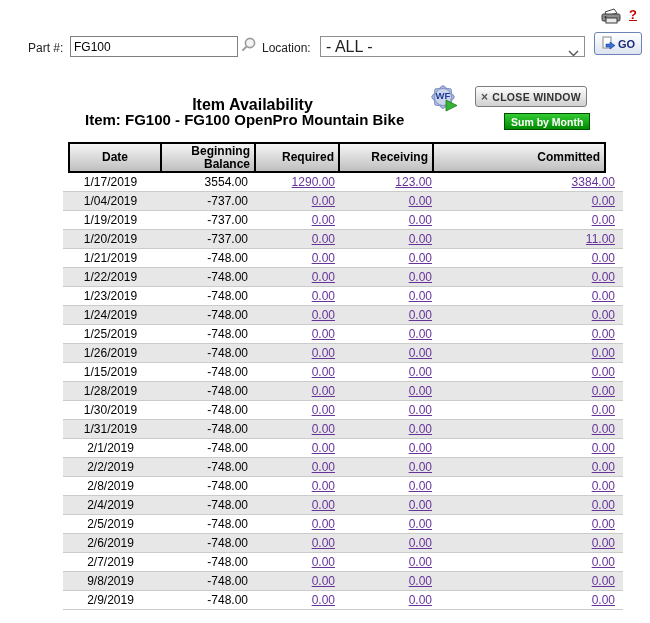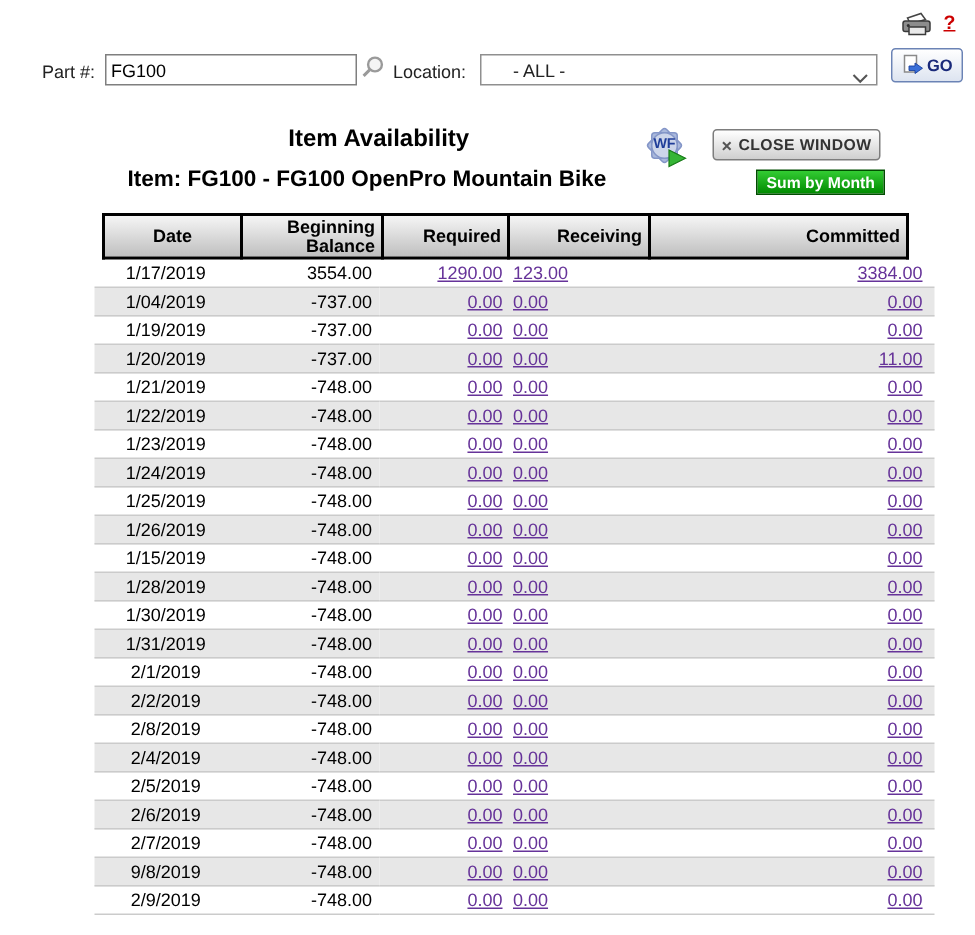--- a/index.html
+++ b/index.html
@@ -18,32 +18,32 @@
 
   .part-label { position:absolute; left:28px; top:41px; font-size:12px; color:#222; }
   .part-input { position:absolute; left:70px; top:36px; width:160px; height:17px;
                 border:1px solid #7f7f7f; font-size:12px; padding:1px 3px; color:#000;
                 font-family:"Liberation Sans","DejaVu Sans",sans-serif; }
   .magnifier  { position:absolute; left:239px; top:36px; width:18px; height:18px; cursor:pointer; }
   .loc-label  { position:absolute; left:262px; top:41px; font-size:12px; color:#222; }
   .select-wrap{ position:absolute; left:320px; top:36px; width:265px; height:21px; }
   .select-wrap select {
      width:265px; height:21px; border:1px solid #8f8f8f; background:#fff; color:#222;
-     font-size:12px; padding:0 20px 0 21px; -webkit-appearance:none; appearance:none;
+     font-size:16px; padding:0 20px 0 5px; -webkit-appearance:none; appearance:none;
      font-family:"Liberation Sans","DejaVu Sans",sans-serif; border-radius:0; }
   .select-wrap .chev { position:absolute; right:6px; top:7px; pointer-events:none; }
   .go-btn { position:absolute; left:594px; top:32px; width:48px; height:23px;
             border:1px solid #6b83b5; border-radius:3px;
             background:linear-gradient(#ffffff,#dde4f0);
             display:flex; align-items:center; justify-content:center; gap:2px;
             font-size:11px; font-weight:bold; color:#1a2a7a; cursor:pointer; padding:0;
             font-family:"Liberation Sans","DejaVu Sans",sans-serif; }
 
   
-  .page-title { position:absolute; left:0; top:84px; width:505px; text-align:center;
+  .page-title { position:absolute; left:0; top:96px; width:505px; text-align:center;
                 font-size:16px; font-weight:bold; color:#000; }
   .wf-icon { position:absolute; left:429px; top:83px; width:30px; height:30px; cursor:pointer; }
   .close-btn { position:absolute; left:475px; top:86px; width:112px; height:21px;
                border:1px solid #7d7d7d; border-radius:3px;
                background:linear-gradient(#ffffff,#cfcfcf);
                font-size:10.5px; font-weight:bold; color:#333; letter-spacing:0.3px;
                display:flex; align-items:center; justify-content:center; gap:4px;
                cursor:pointer; padding:0;
                font-family:"Liberation Sans","DejaVu Sans",sans-serif; }
   .close-btn .x { font-size:12px; color:#555; font-weight:bold; line-height:1; }
@@ -68,21 +68,21 @@
 
   
   .body-table { position:absolute; left:63px; top:173px; width:532px;
                 border-collapse:collapse; table-layout:fixed; }
   .body-table td { font-size:12px; color:#000; height:18px; padding:0;
                    border-bottom:1px solid #cbcbcb; vertical-align:middle; }
   .body-table tr:nth-child(even) { background:#e7e7e7; }
   .body-table td.c-date { width:95px;  text-align:center; }
   .body-table td.c-bb   { width:90px;  text-align:right; padding-right:5px; }
   .body-table td.c-req  { width:82px;  text-align:right; padding-right:7px; }
-  .body-table td.c-rec  { width:90px;  text-align:left; padding-right:8px; }
+  .body-table td.c-rec  { width:90px;  text-align:right; padding-right:8px; }
   .body-table td.c-com  { width:175px; text-align:right; padding-right:8px; }
   .body-table a { color:#663399; text-decoration:underline; cursor:pointer; }
 </style>
 </head>
 <body>
 
 <div class="page">
 
   <div class="printer-btn">
     <svg width="26" height="20" viewBox="0 0 26 20">

